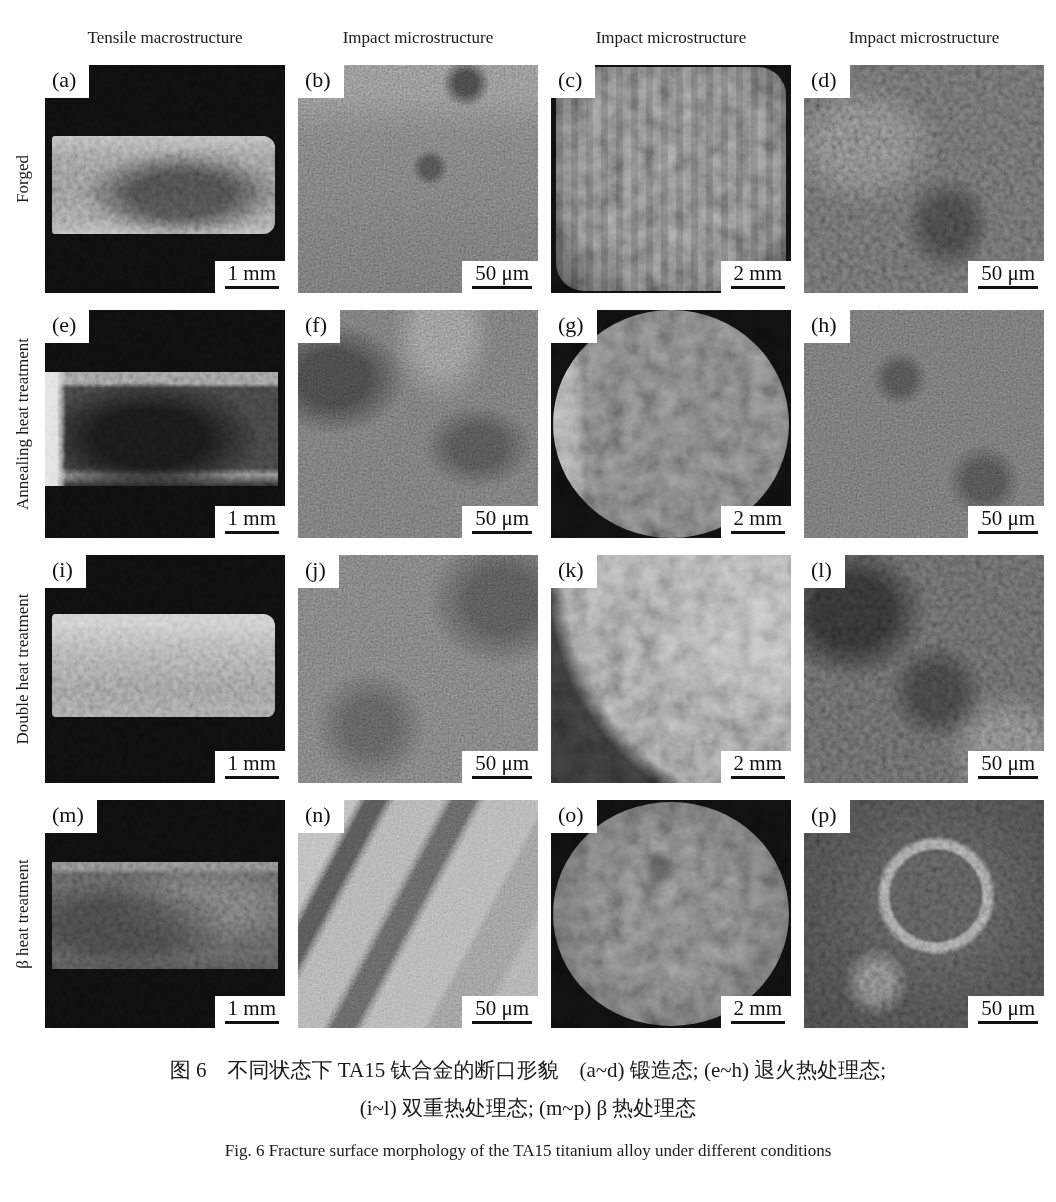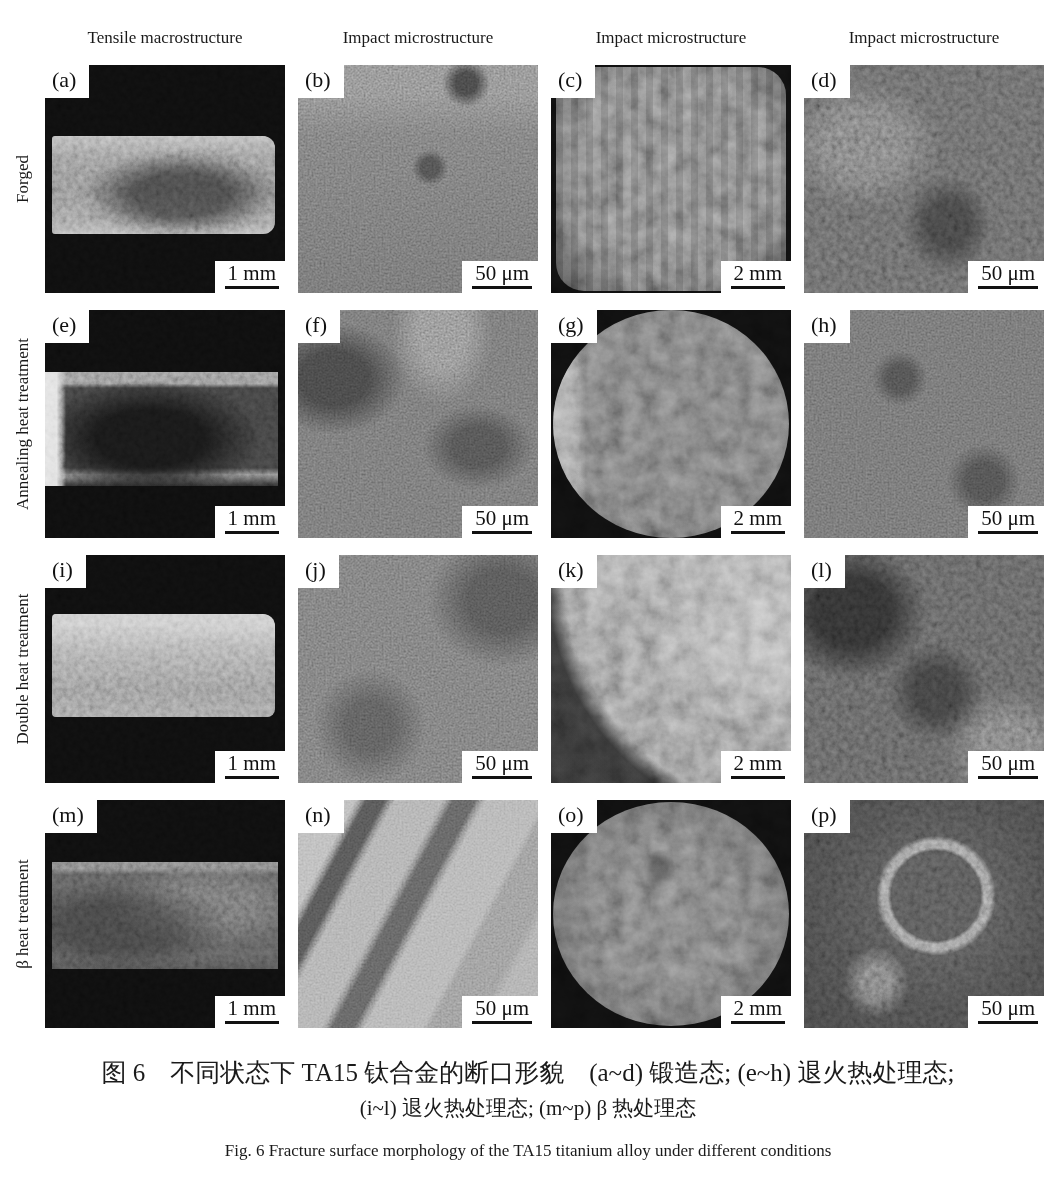--- a/index.html
+++ b/index.html
@@ -11,21 +11,21 @@
   .panel{position:absolute;width:240px;height:228px;background:#0d0d0d;overflow:hidden;}
   .spec{position:absolute;}
   .nz{position:absolute;inset:0;width:100%;height:100%;mix-blend-mode:overlay;pointer-events:none;}
   .nz-50{opacity:.5}.nz-60{opacity:.6}.nz-65{opacity:.65}.nz-45{opacity:.45}.nz-55{opacity:.55}
   .plab{position:absolute;top:0;left:0;z-index:3;background:#fff;color:#111;
         padding:3px 13px 7px 7px;font-size:22px;line-height:1.05;}
   .sbar{position:absolute;right:0;bottom:0;z-index:3;background:#fff;padding:1px 6px 4px 10px;}
   .sbtxt{display:block;font-size:21px;line-height:1.05;color:#111;text-align:center;
          border-bottom:3px solid #111;padding:0 3px 2px 3px;}
   .cap{position:absolute;left:0;width:100%;text-align:center;}
-  .capzh1{top:1036px;font-size:25px;}
+  .capzh1{top:1036px;font-size:21px;}
   .capzh2{top:1074px;font-size:21px;}
   .capen1{top:1121px;font-size:17px;}
   .capen2{top:1156px;font-size:18px;}
 
   
   .t-a .spec{left:3%;top:31%;width:93%;height:43%;border-radius:3px 12px 12px 3px;background:
     radial-gradient(ellipse at 58% 60%,rgba(25,25,25,.6) 0 26%,transparent 55%),
     linear-gradient(180deg,#b2b2b2 0,#8f8f8f 20%,#828282 55%,#979797 88%,#b0b0b0 100%);}
   .t-e .spec{left:0;top:27%;width:97%;height:50%;background:
     linear-gradient(90deg,#dcdcdc 0 5%,rgba(220,220,220,0) 9%),
@@ -286,16 +286,16 @@
     <svg class="nz nz-55">
         <rect width="100%" height="100%" filter="url(#texMed)"></rect>
       </svg>
     <div class="plab">(p)</div>
     <div class="sbar">
         <span class="sbtxt">50 μm</span>
       </div>
   </div>
 
   <div class="cap capzh1">图 6　不同状态下 TA15 钛合金的断口形貌　(a~d) 锻造态; (e~h) 退火热处理态;</div>
-  <div class="cap capzh2">(i~l) 退火热处理态; (m~p) β 热处理态</div>
+  <div class="cap capzh2">(i~l) 双重热处理态; (m~p) β 热处理态</div>
   <div class="cap capen1">Fig. 6 Fracture surface morphology of the TA15 titanium alloy under different conditions</div>
 
 </div>
 
 </body></html>

